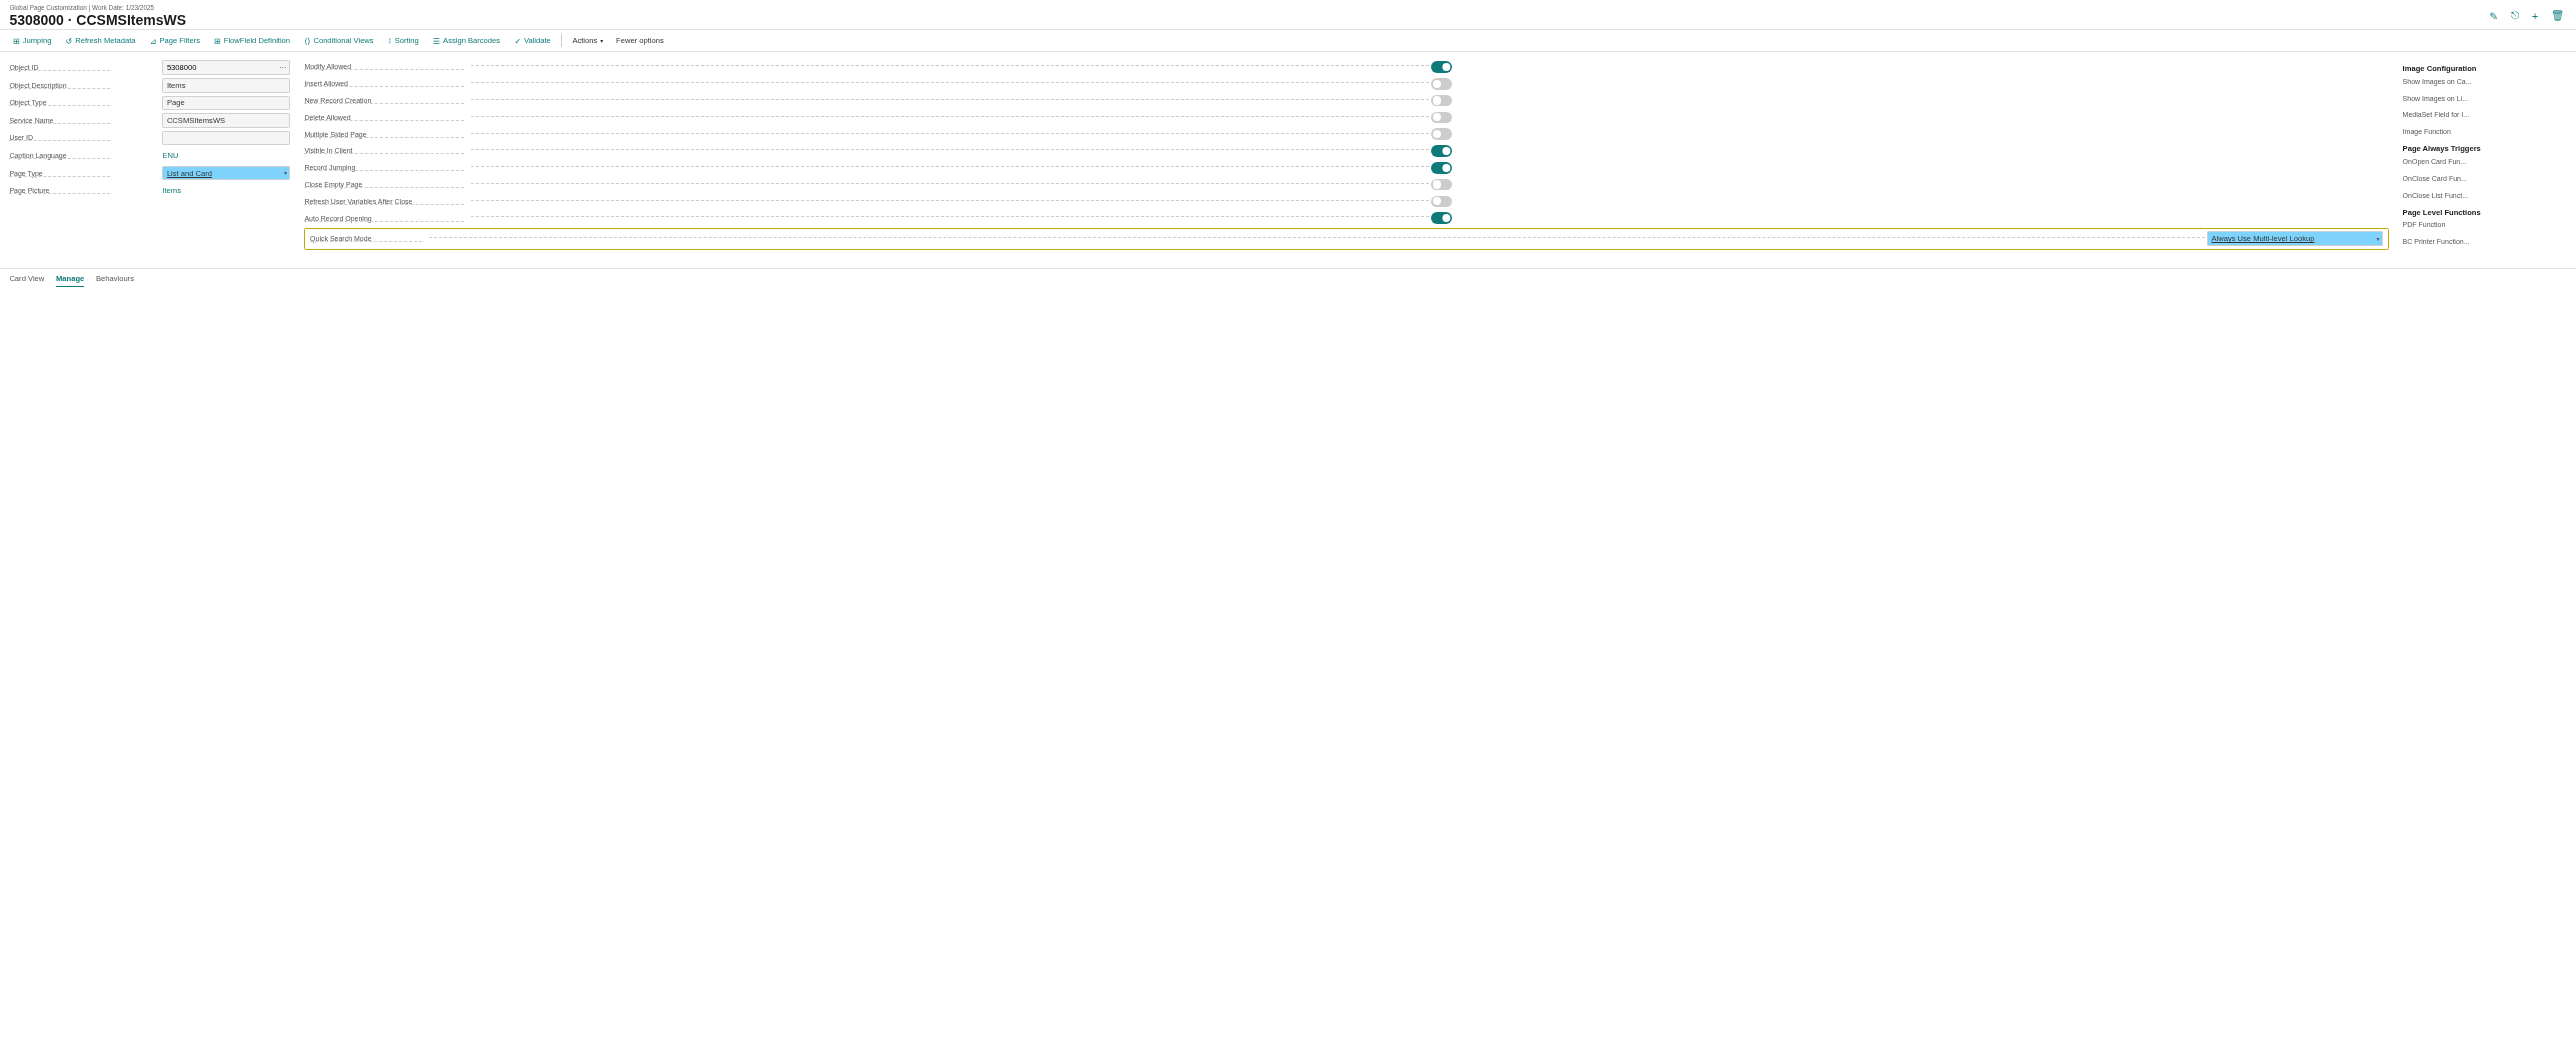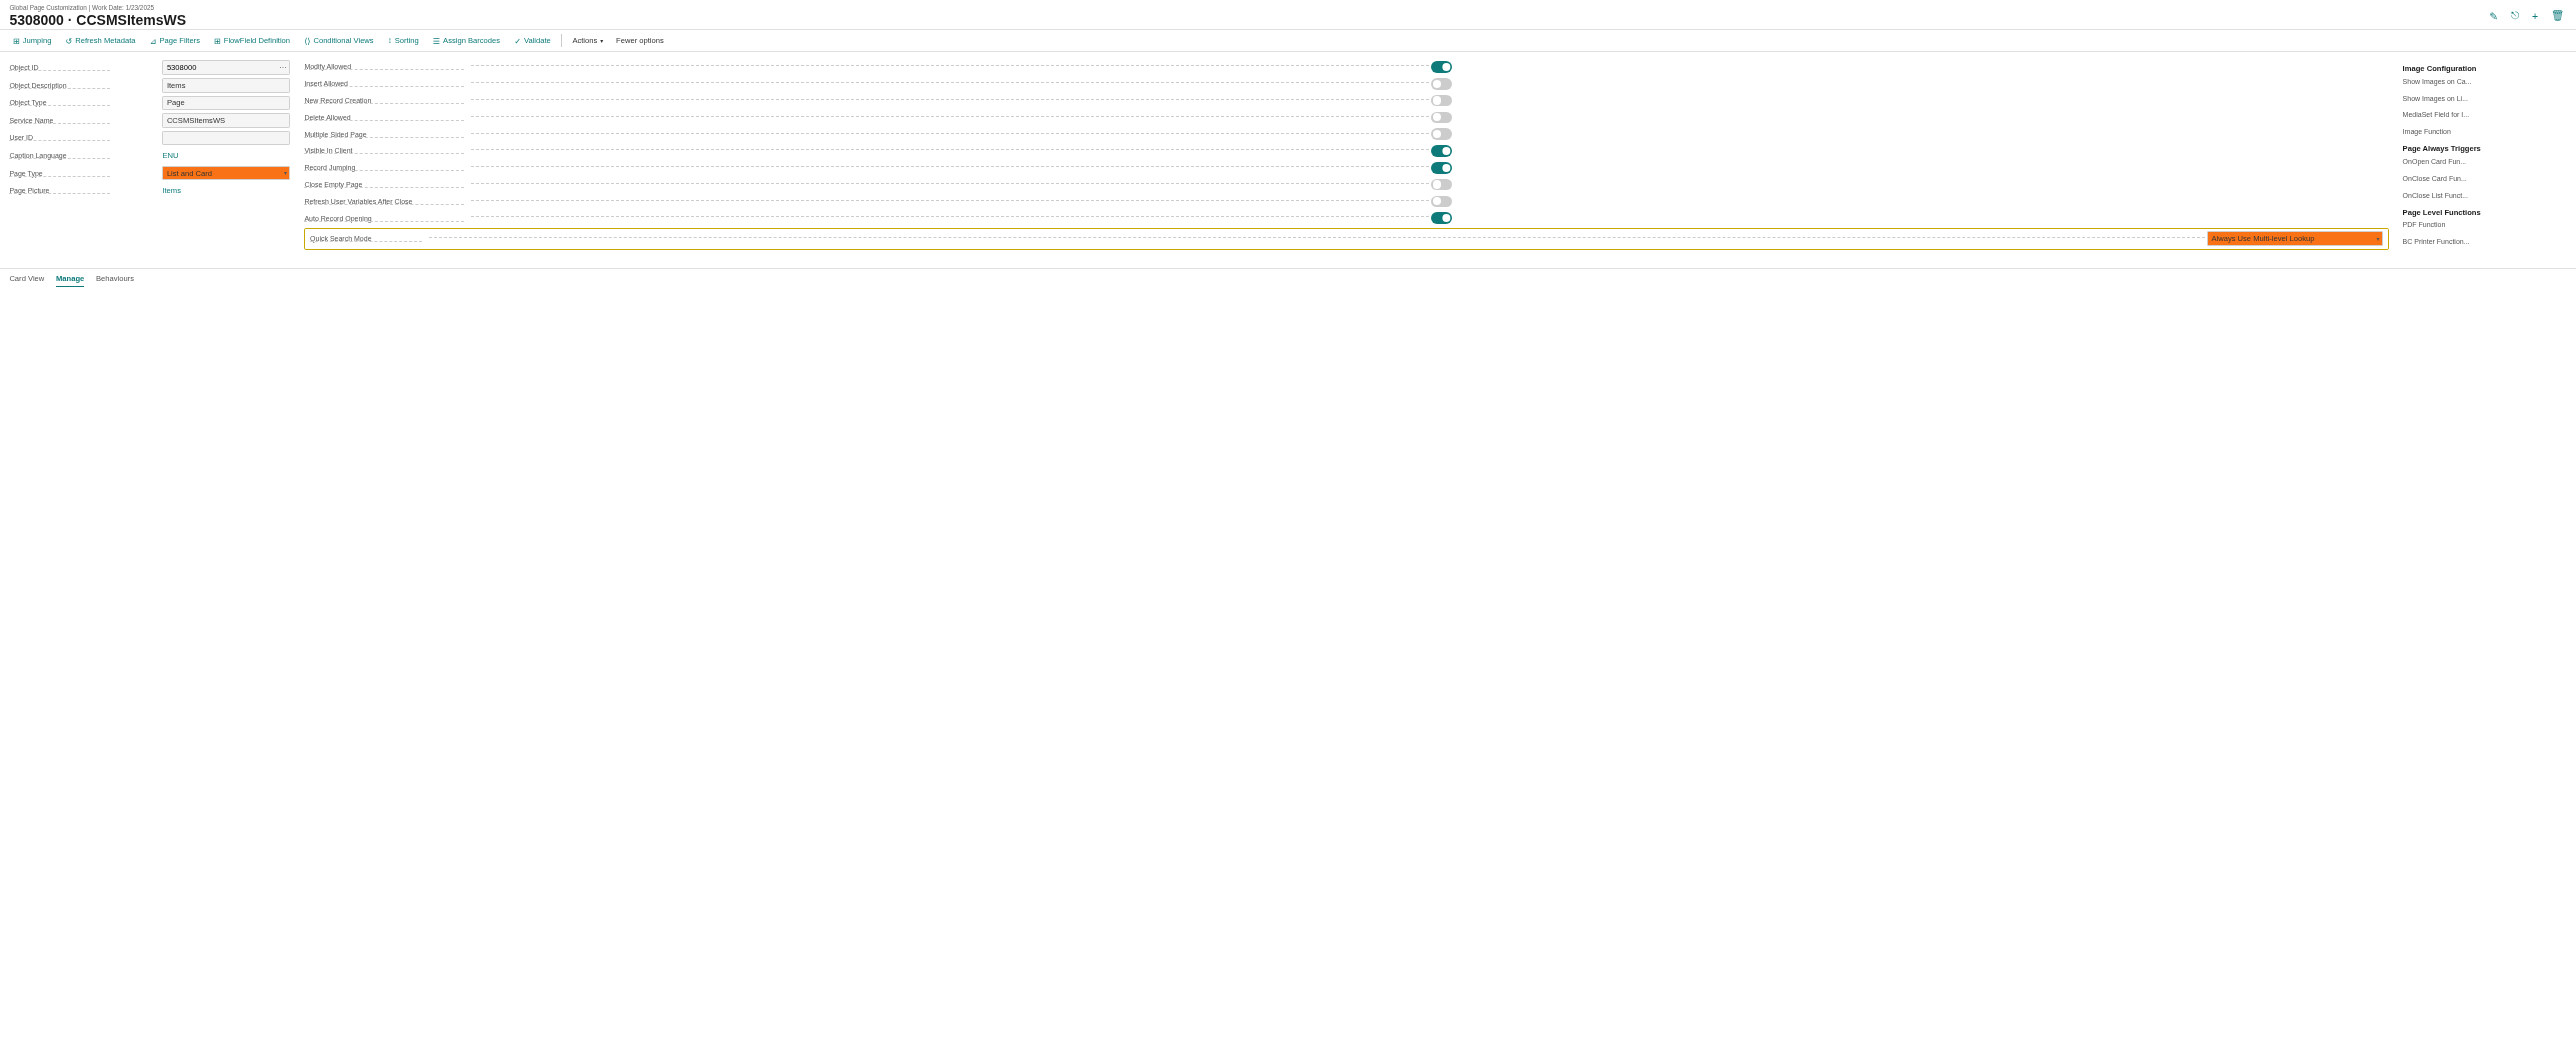--- a/index.html
+++ b/index.html
@@ -167,26 +167,27 @@
     }
     .select-wrapper {
       position: relative;
       flex: 1;
     }
     .select-wrapper select {
       width: 100%;
       border: 0.6px solid #d0d0d0;
       padding: 1.8px 14px 1.8px 3.5px;
       font-size: 7.6px;
-      background: #f97316;
+      background: #7dd3fc;
       color: #333;
       border-radius: 1.2px;
       appearance: none;
       outline: none;
       cursor: pointer;
+      text-decoration: underline;
     }
     .select-wrapper .chevron {
       position: absolute;
       right: 3.5px;
       top: 50%;
       transform: translateY(-50%);
       pointer-events: none;
       color: #555;
       font-size: 5.9px;
     }

